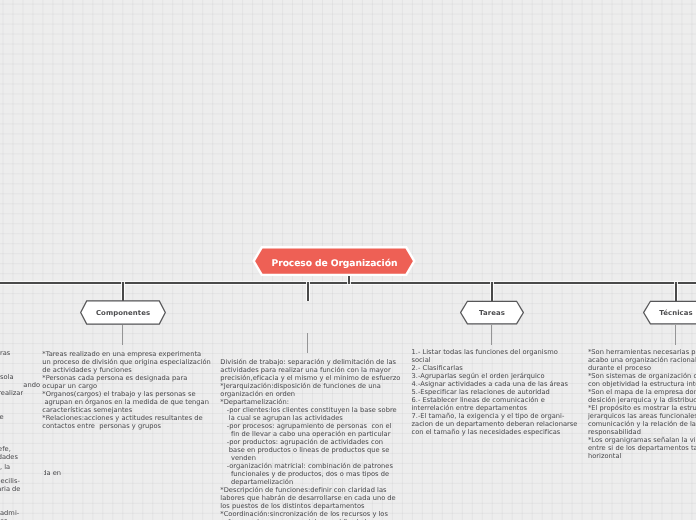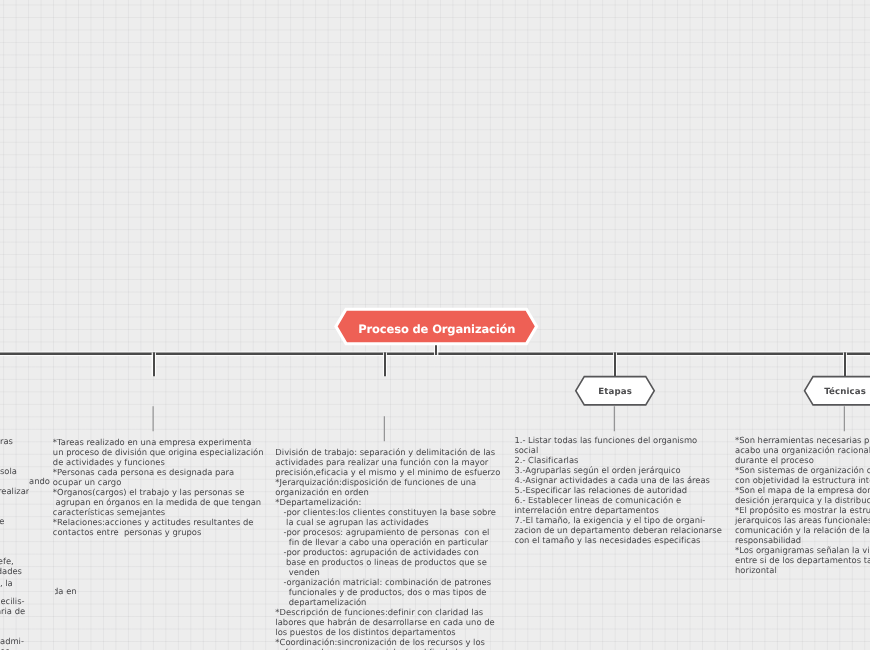--- a/index.html
+++ b/index.html
@@ -45,34 +45,40 @@
   <div class="line vline" style="left:121.0px;top:282px;height:19px;"></div>
   <div class="line vline" style="left:306.0px;top:282px;height:19px;"></div>
   <div class="line vline" style="left:490.0px;top:282px;height:19px;"></div>
   <div class="line vline" style="left:674.0px;top:282px;height:20px;"></div>
 
   <div class="line vthin" style="left:122.05px;top:325.2px;height:19.8px;"></div>
   <div class="line vthin" style="left:307.05px;top:333.2px;height:19.8px;"></div>
   <div class="line vthin" style="left:491.05px;top:325.2px;height:19.8px;"></div>
   <div class="line vthin" style="left:675.05px;top:325.2px;height:19.8px;"></div>
 
-  <div class="hexwrap" style="left:265px;top:244px;width:169px;height:34px;">
+  <div class="hexwrap" style="left:250px;top:244px;width:169px;height:34px;">
     <svg width="169" height="34" viewBox="0 0 169 34">
       <polygon points="11.8,3.3 156.2,3.3 164.3,17.1 156.2,30.9 11.8,30.9 3.7,17.1" fill="#ee6055" stroke="#ffffff" stroke-width="2.4" stroke-linejoin="miter"></polygon>
     </svg>
     <div class="hexlabel titlelabel">Proceso de Organización</div>
   </div>
 
+  <div class="hexwrap" style="left:79px;top:299px;width:88px;height:27px;">
+    <svg width="88" height="27" viewBox="0 0 88 27">
+      <polygon points="7.7,1.9 80.3,1.9 86.3,13.5 80.3,25.1 7.7,25.1 1.7,13.5" fill="#ffffff" stroke="#565658" stroke-width="1.25"></polygon>
+    </svg>
+    <div class="hexlabel">Componentes</div>
+  </div>
 
 
   <div class="hexwrap" style="left:459px;top:299px;width:66px;height:27px;">
     <svg width="66" height="27" viewBox="0 0 66 27">
       <polygon points="8.4,2.3 57.6,2.3 64.4,13.6 57.6,24.9 8.4,24.9 1.6,13.6" fill="#ffffff" stroke="#565658" stroke-width="1.25"></polygon>
     </svg>
-    <div class="hexlabel">Etapas</div>
+    <div class="hexlabel">Tareas</div>
   </div>
 
   <div class="hexwrap" style="left:642px;top:299px;width:68px;height:27px;">
     <svg width="68" height="27" viewBox="0 0 68 27">
       <polygon points="8.4,2.3 59.6,2.3 66.4,13.6 59.6,24.9 8.4,24.9 1.6,13.6" fill="#ffffff" stroke="#565658" stroke-width="1.25"></polygon>
     </svg>
     <div class="hexlabel">Técnicas</div>
   </div>
 
   <div class="txt" style="left:42.3px;top:350px;">*Tareas realizado en una empresa experimenta

